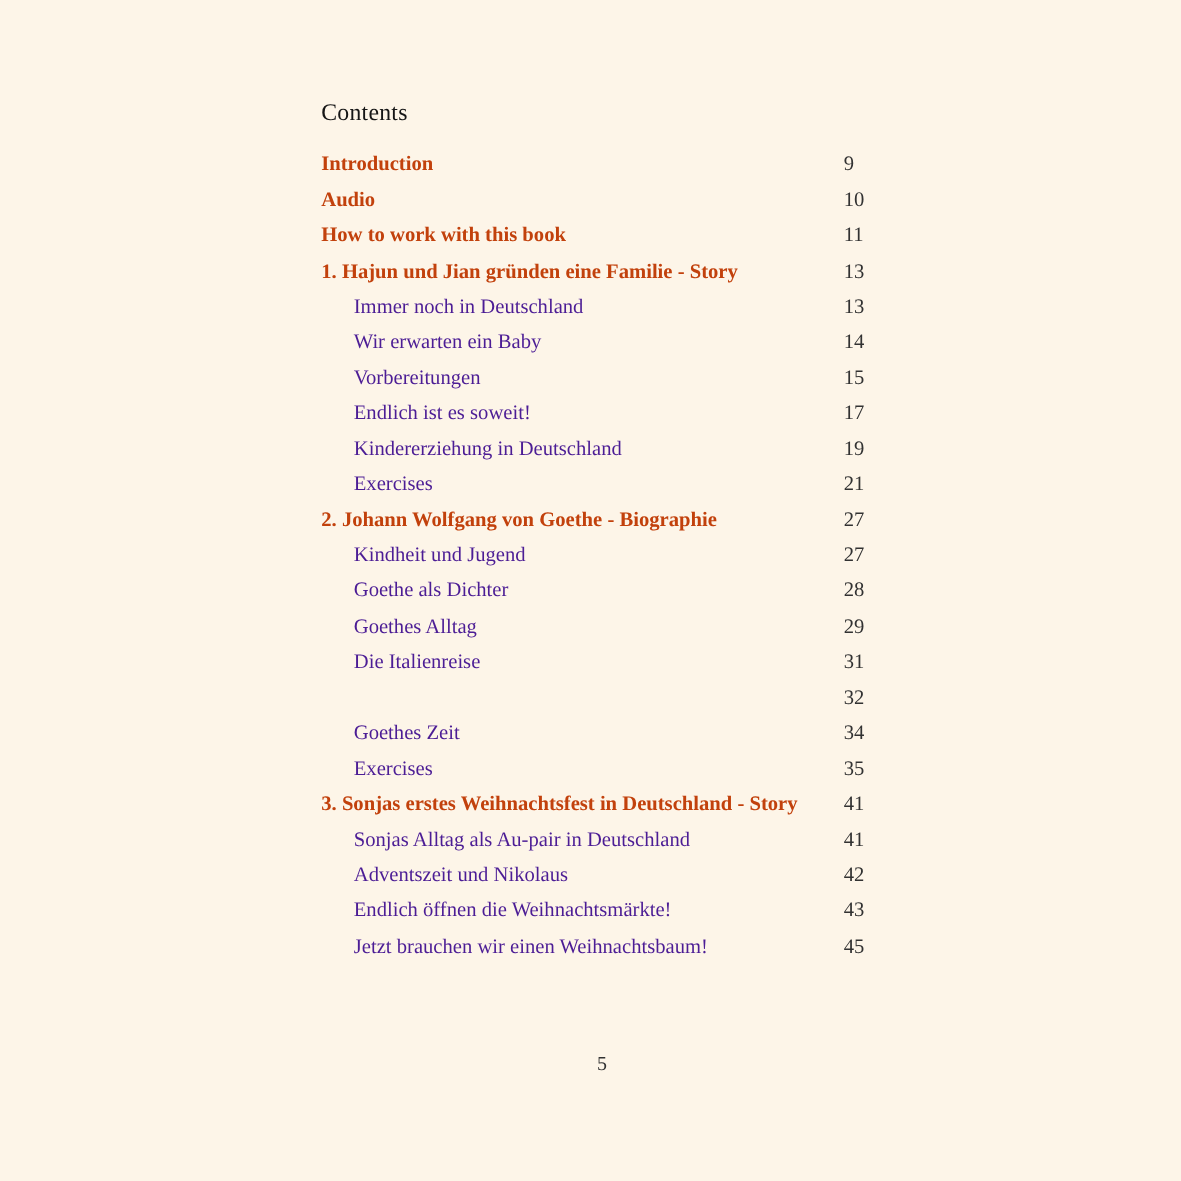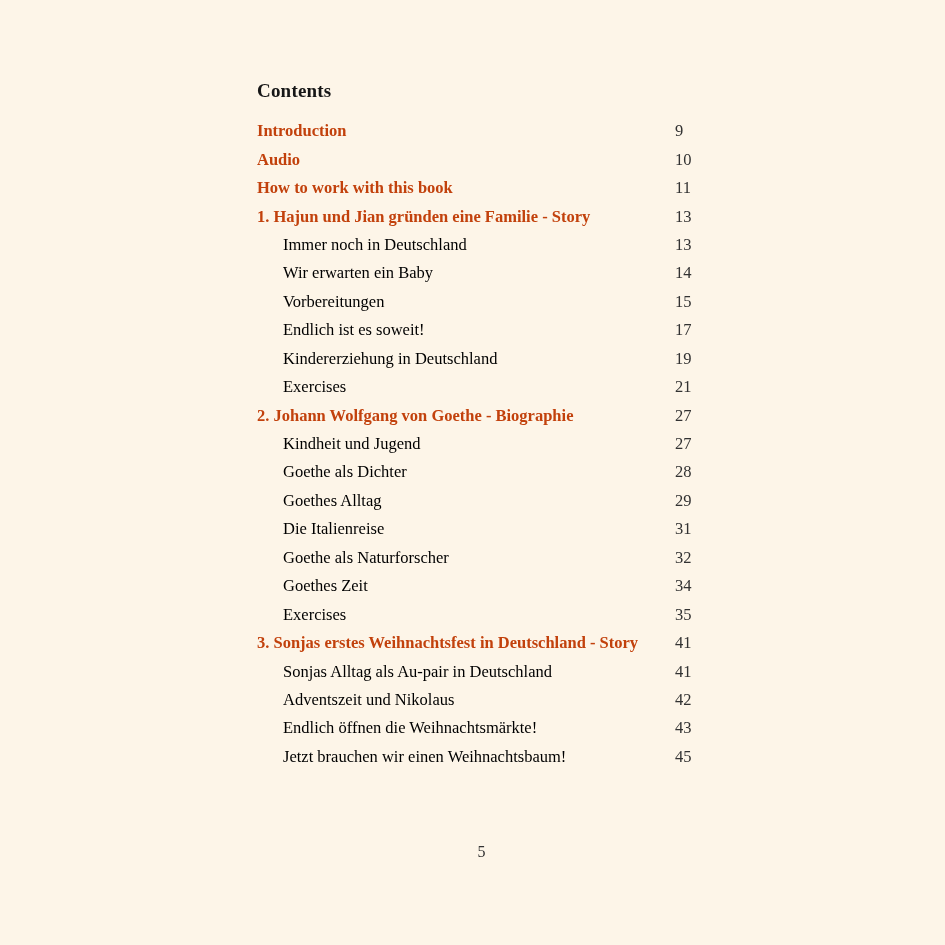--- a/index.html
+++ b/index.html
@@ -17,39 +17,39 @@
   .page {
     position: absolute;
     inset: 0;
   }
   .page-title {
     position: absolute;
     left: 257px;
     top: 80px;
     margin: 0;
     font-size: 19px;
-    font-weight: bold;
+    font-weight: normal;
     color: #161616;
     letter-spacing: 0.2px;
   }
   .toc {
     position: absolute;
     left: 257px;
     top: 117px;
     width: 434px;
   }
   .toc-row {
     position: relative;
     height: 28.45px;
     display: flex;
     align-items: center;
   }
   .toc-label {
     font-size: 16.5px;
-    color: #000000;
+    color: #4c1d95;
     white-space: nowrap;
   }
   .toc-row.sub .toc-label {
     padding-left: 26px;
   }
   .toc-row.bold .toc-label {
     font-weight: bold;
     color: #c2410c;
   }
   .toc-page {
@@ -129,21 +129,20 @@
       </div>
       <div class="toc-row sub">
         <span class="toc-label">Goethes Alltag</span>
         <span class="toc-page">29</span>
       </div>
       <div class="toc-row sub">
         <span class="toc-label">Die Italienreise</span>
         <span class="toc-page">31</span>
       </div>
       <div class="toc-row sub">
-        <span class="toc-label">Goethe als Naturforscher</span>
         <span class="toc-page">32</span>
       </div>
       <div class="toc-row sub">
         <span class="toc-label">Goethes Zeit</span>
         <span class="toc-page">34</span>
       </div>
       <div class="toc-row sub">
         <span class="toc-label">Exercises</span>
         <span class="toc-page">35</span>
       </div>

